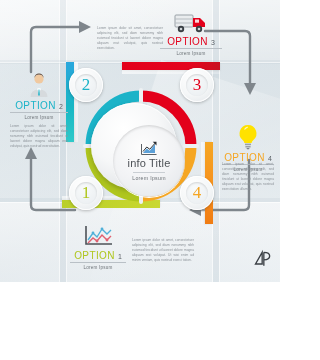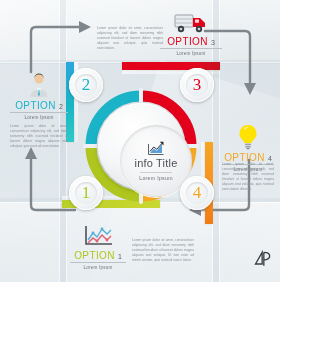--- a/index.html
+++ b/index.html
@@ -41,21 +41,21 @@
      box-shadow:-1px 0 2px rgba(0,0,0,.12);}
   .rb-orange-tail{left:201px;top:142px;width:4px;height:82px;background:linear-gradient(180deg,rgba(255,255,255,.6),rgba(255,255,255,.25));}
   .rb-green{left:62px;top:200px;width:98px;height:8px;
      background:linear-gradient(90deg,#b9cf2a 0%,#c3d42c 60%,#c9d832 100%);
      box-shadow:0 -1px 2px rgba(0,0,0,.12);}
   .rb-green-tail{left:62px;top:196px;width:98px;height:4px;background:linear-gradient(90deg,rgba(255,255,255,.6),rgba(255,255,255,.25));}
 
   
   #wheel{position:absolute;left:83px;top:88px;width:116px;height:116px;}
   .ring-svg{position:absolute;left:0;top:0;width:116px;height:116px;}
-  .hub{position:absolute;left:15px;top:15px;width:86px;height:86px;border-radius:50%;
+  .hub{position:absolute;left:8px;top:15px;width:86px;height:86px;border-radius:50%;
      background:radial-gradient(circle at 38% 30%,#ffffff 0%,#f6f7f8 45%,#e2e5e8 80%,#d2d6da 100%);
      box-shadow:0 2px 5px rgba(0,0,0,.22),inset 0 1px 1px #fff;text-decoration:underline;}
   .hub-in{position:absolute;left:22px;top:22px;width:72px;height:72px;border-radius:50%;
      background:radial-gradient(circle at 40% 32%,#fdfdfd 0%,#f2f3f5 50%,#e6e9ec 85%,#dcdfe3 100%);
      box-shadow:inset 0 1px 3px rgba(0,0,0,.16),0 1px 0 #fff;
      display:flex;flex-direction:column;align-items:center;justify-content:center;}
   .hub-icon{width:18px;height:15px;margin-bottom:1px;}
   .hub-title{font-size:11px;color:#4d5156;letter-spacing:.2px;line-height:1.1;}
   .hub-rule{width:32px;height:1px;background:#c9ced3;margin:2px 0 2px;}
   .hub-sub{font-size:5.2px;color:#6d7277;letter-spacing:.3px;}

